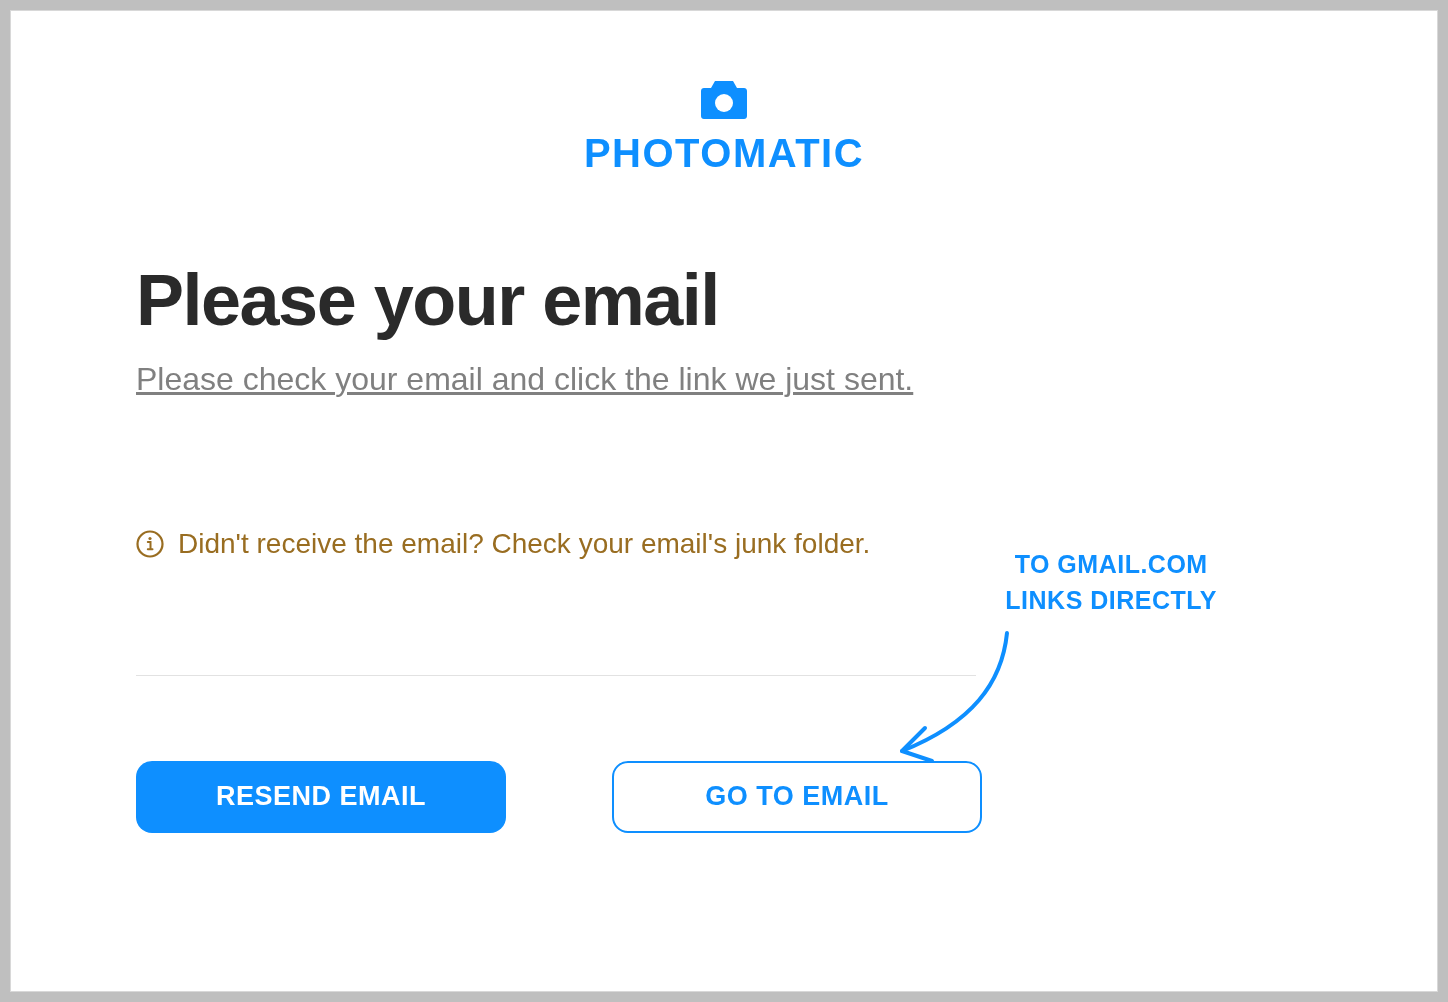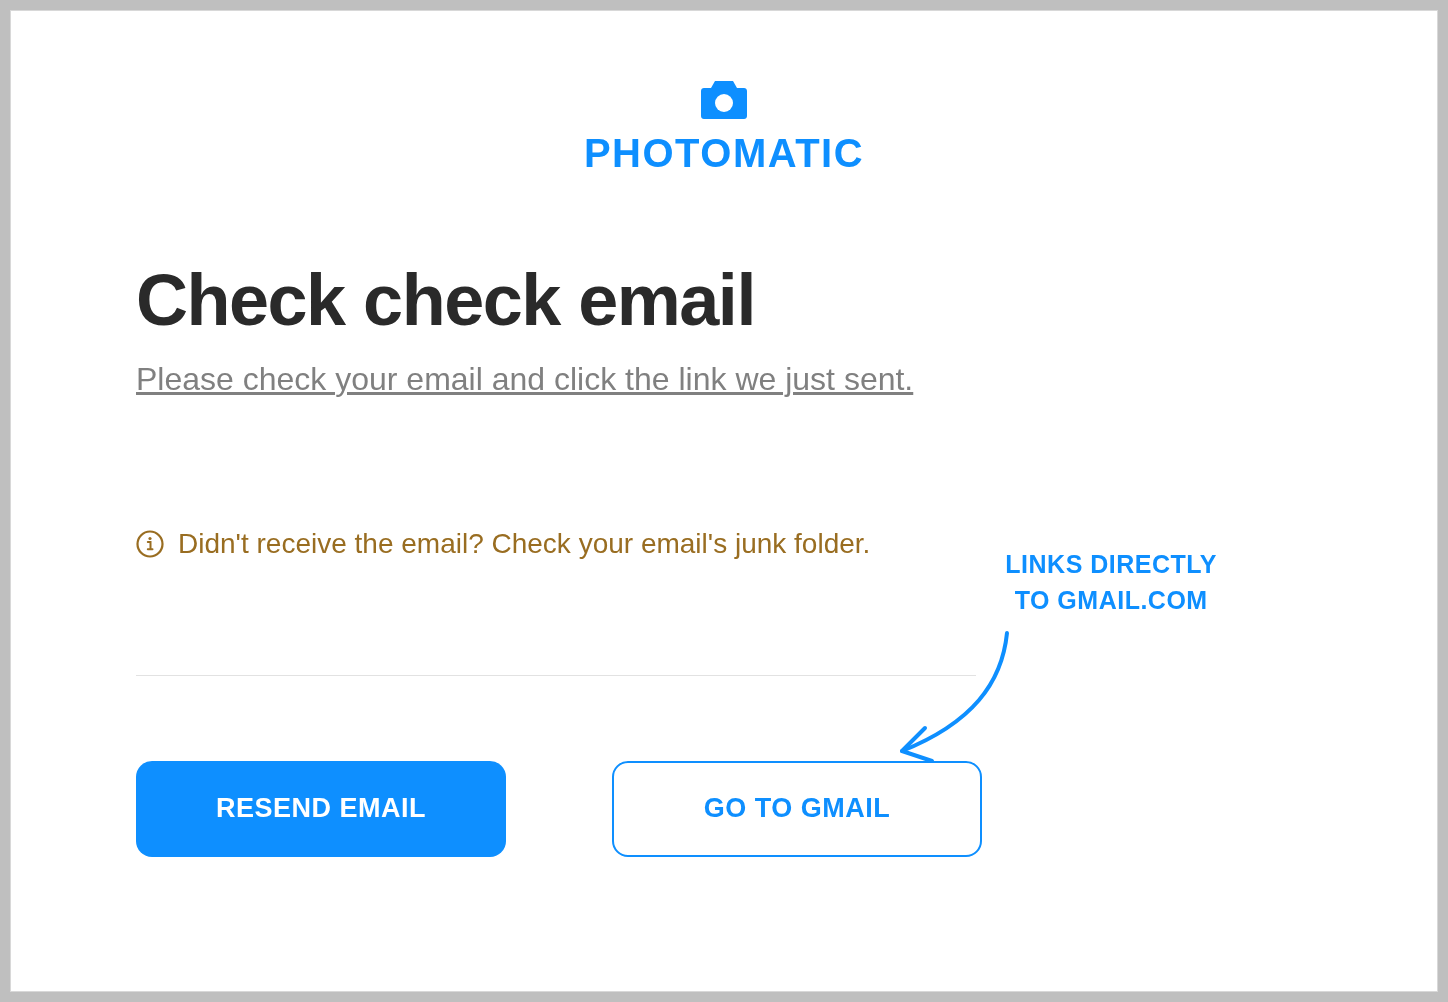--- a/index.html
+++ b/index.html
@@ -88,21 +88,21 @@
       margin-bottom: 85px;
       width: 840px;
     }
     
     .button-row {
       display: flex;
       gap: 106px;
     }
     
     .btn {
-      height: 96px;
+      height: 72px;
       border-radius: 16px;
       font-size: 27px;
       font-weight: 800;
       letter-spacing: 0.5px;
       display: flex;
       align-items: center;
       justify-content: center;
       cursor: pointer;
       border: none;
       font-family: inherit;
@@ -148,45 +148,45 @@
   <div class="logo-row">
     <span class="logo-icon">
       <svg width="46" height="38" viewBox="0 0 46 38">
         <path d="M 14 0 L 32 0 L 36 7 L 43 7 C 44.7 7 46 8.3 46 10 L 46 35 C 46 36.7 44.7 38 43 38 L 3 38 C 1.3 38 0 36.7 0 35 L 0 10 C 0 8.3 1.3 7 3 7 L 10 7 Z" fill="#0E8FFF"></path>
         <circle cx="23" cy="22" r="9" fill="#ffffff"></circle>
       </svg>
     </span>
     <span class="logo-text">PHOTOMATIC</span>
   </div>
 
-  <h1 class="page-title">Check check email</h1>
+  <h1 class="page-title">Please your email</h1>
 
   <p class="page-subtitle">Please check your email and click the link we just sent.</p>
 
   <div class="hint-row">
     <span class="info-icon">
       <svg width="28" height="28" viewBox="0 0 28 28">
         <circle cx="14" cy="14" r="12.5" fill="none" stroke="#996d21" stroke-width="2.2"></circle>
         <circle cx="14" cy="8.5" r="1.6" fill="#996d21"></circle>
         <path d="M 11.8 12 L 14.5 12 L 14.5 19.2 L 16.5 19.2 M 11.8 19.2 L 14.5 19.2" fill="none" stroke="#996d21" stroke-width="2" stroke-linecap="round"></path>
       </svg>
     </span>
     <span class="hint-text">Didn't receive the email? Check your email's junk folder.</span>
   </div>
 
   <hr class="divider">
 
   <div class="button-row">
     <button class="btn btn-primary">RESEND EMAIL</button>
-    <button class="btn btn-outline">GO TO GMAIL</button>
+    <button class="btn btn-outline">GO TO EMAIL</button>
   </div>
 
   <div class="annotation">
+    <div>TO GMAIL.COM</div>
     <div>LINKS DIRECTLY</div>
-    <div>TO GMAIL.COM</div>
   </div>
 
   <svg class="arrow-svg" width="160" height="160">
     <path d="M 130 10 C 125 60, 95 100, 25 128" fill="none" stroke="#0E8FFF" stroke-width="4" stroke-linecap="round"></path>
     <path d="M 25 128 L 48 105 M 25 128 L 55 138" fill="none" stroke="#0E8FFF" stroke-width="4" stroke-linecap="round"></path>
   </svg>
 
 </div>
 
 </body></html>

